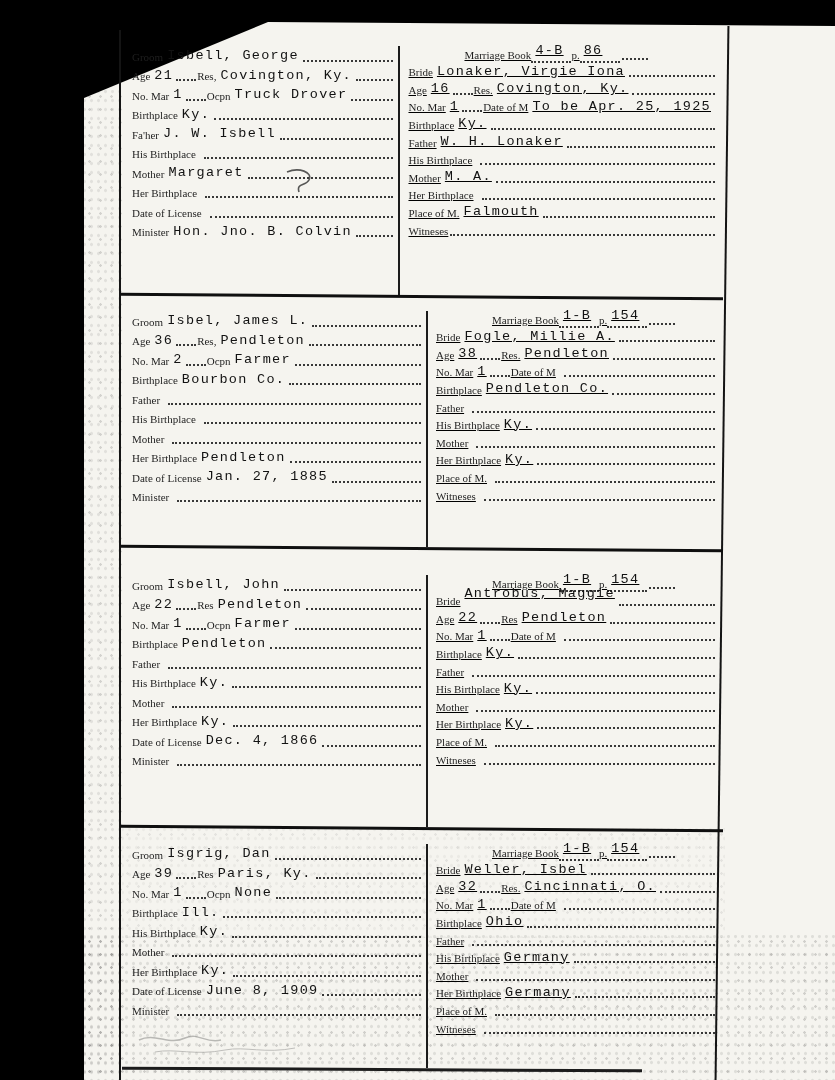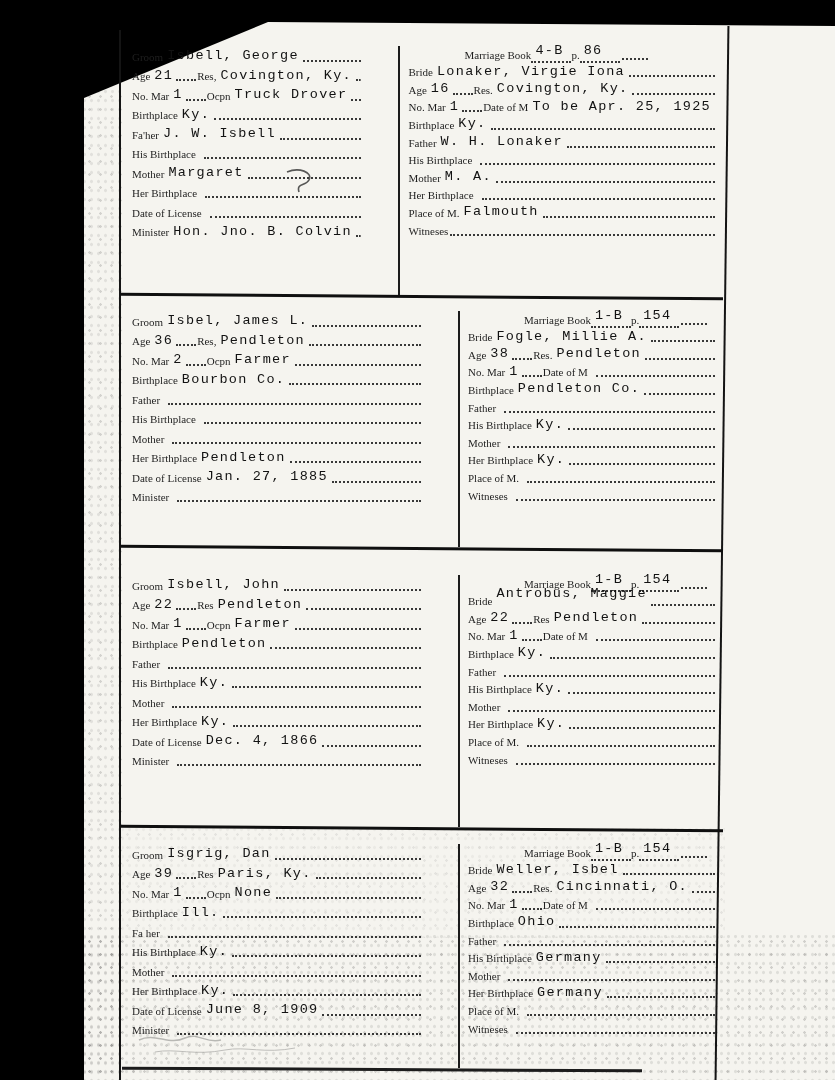--- a/index.html
+++ b/index.html
@@ -5,29 +5,29 @@
   *{box-sizing:border-box;}
   body{margin:0;background:#000;}
   .page{position:relative;width:835px;height:1080px;background:#000;overflow:hidden;font-family:"Liberation Serif",serif;}
   .paper{position:absolute;inset:0;background:#f5f4ef;clip-path:polygon(84px 98px,268px 22px,835px 26px,835px 1080px,84px 1080px);}
   .vline{position:absolute;background:#141414;}
   .vl-left{left:119px;top:30px;width:2px;height:1050px;}
   .vl-right{left:721px;top:26px;width:2px;height:1054px;transform:rotate(.7deg);}
   .hrule{position:absolute;left:120px;width:603px;height:3px;background:#0f0f0f;transform:rotate(.45deg);}
   .hr1{top:295px;}.hr2{top:547px;}.hr3{top:827px;}
   .hr-part{position:absolute;left:122px;top:1068px;width:520px;height:3px;background:#1c1c1c;transform:rotate(.3deg);}
-  .row{position:absolute;left:122px;width:600px;display:flex;align-items:stretch;gap:32px;}
+  .row{position:absolute;left:122px;width:600px;display:flex;align-items:stretch;}
   .row1{top:40px;height:255px;padding-top:6px;}
   .row2{top:299px;height:248px;padding-top:12px;}
   .row3{top:551px;height:276px;padding-top:24px;}
   .row4{top:831px;height:237px;padding-top:13px;}
   .card-l{width:304px;padding:0 4px 0 10px;}
   .card-r{flex:1;border-left:2px solid #1b1b1b;padding:0 6px 0 8px;}
   .line{display:flex;align-items:flex-end;height:19.5px;}
-  .card-r .line{height:17.6px;}
+  .card-r .line{height:17.6px;text-decoration:underline;}
   .line::after{content:"";flex:1 1 8px;border-bottom:2px dotted #383838;margin:0 1px 4px 2px;}
   .line.book::after{flex:0 0 26px;}
   .lbl{font-size:11px;color:#1f1f1f;line-height:1;padding-bottom:3px;white-space:pre;}
   .val{font-family:"Liberation Mono",monospace;font-size:13.5px;letter-spacing:1.3px;color:#121212;line-height:1;padding:0 2px 2px 4px;white-space:pre;position:relative;top:-1px;}
   .mid{flex:0 0 20px;border-bottom:2px dotted #383838;margin:0 1px 4px 1px;}
   .val.u{border-bottom:2px dotted #383838;min-width:40px;padding-bottom:3px;}
   .book{padding-left:56px;}
   .raised{top:-8px;}
   .speckle{position:absolute;pointer-events:none;background-image:radial-gradient(rgba(0,0,0,.30) 1px,transparent 1.4px),radial-gradient(rgba(0,0,0,.18) 1px,transparent 1.7px);background-size:11px 13px,7px 9px;background-position:0 0,4px 6px;}
   .sp-left{left:84px;width:38px;top:90px;bottom:0;opacity:.45;}
@@ -382,24 +382,20 @@
           <span class="val">1</span>
           <span class="mid"></span>
           <span class="lbl">Ocpn</span>
           <span class="val">None</span>
         </div>
       <div class="line">
           <span class="lbl">Birthplace</span>
           <span class="val">Ill.</span>
         </div>
       <div class="line">
-          <span class="lbl">Fa her</span>
-          <span class="val"></span>
-        </div>
-      <div class="line">
           <span class="lbl">His Birthplace</span>
           <span class="val">Ky.</span>
         </div>
       <div class="line">
           <span class="lbl">Mother</span>
           <span class="val"></span>
         </div>
       <div class="line">
           <span class="lbl">Her Birthplace</span>
           <span class="val">Ky.</span>

